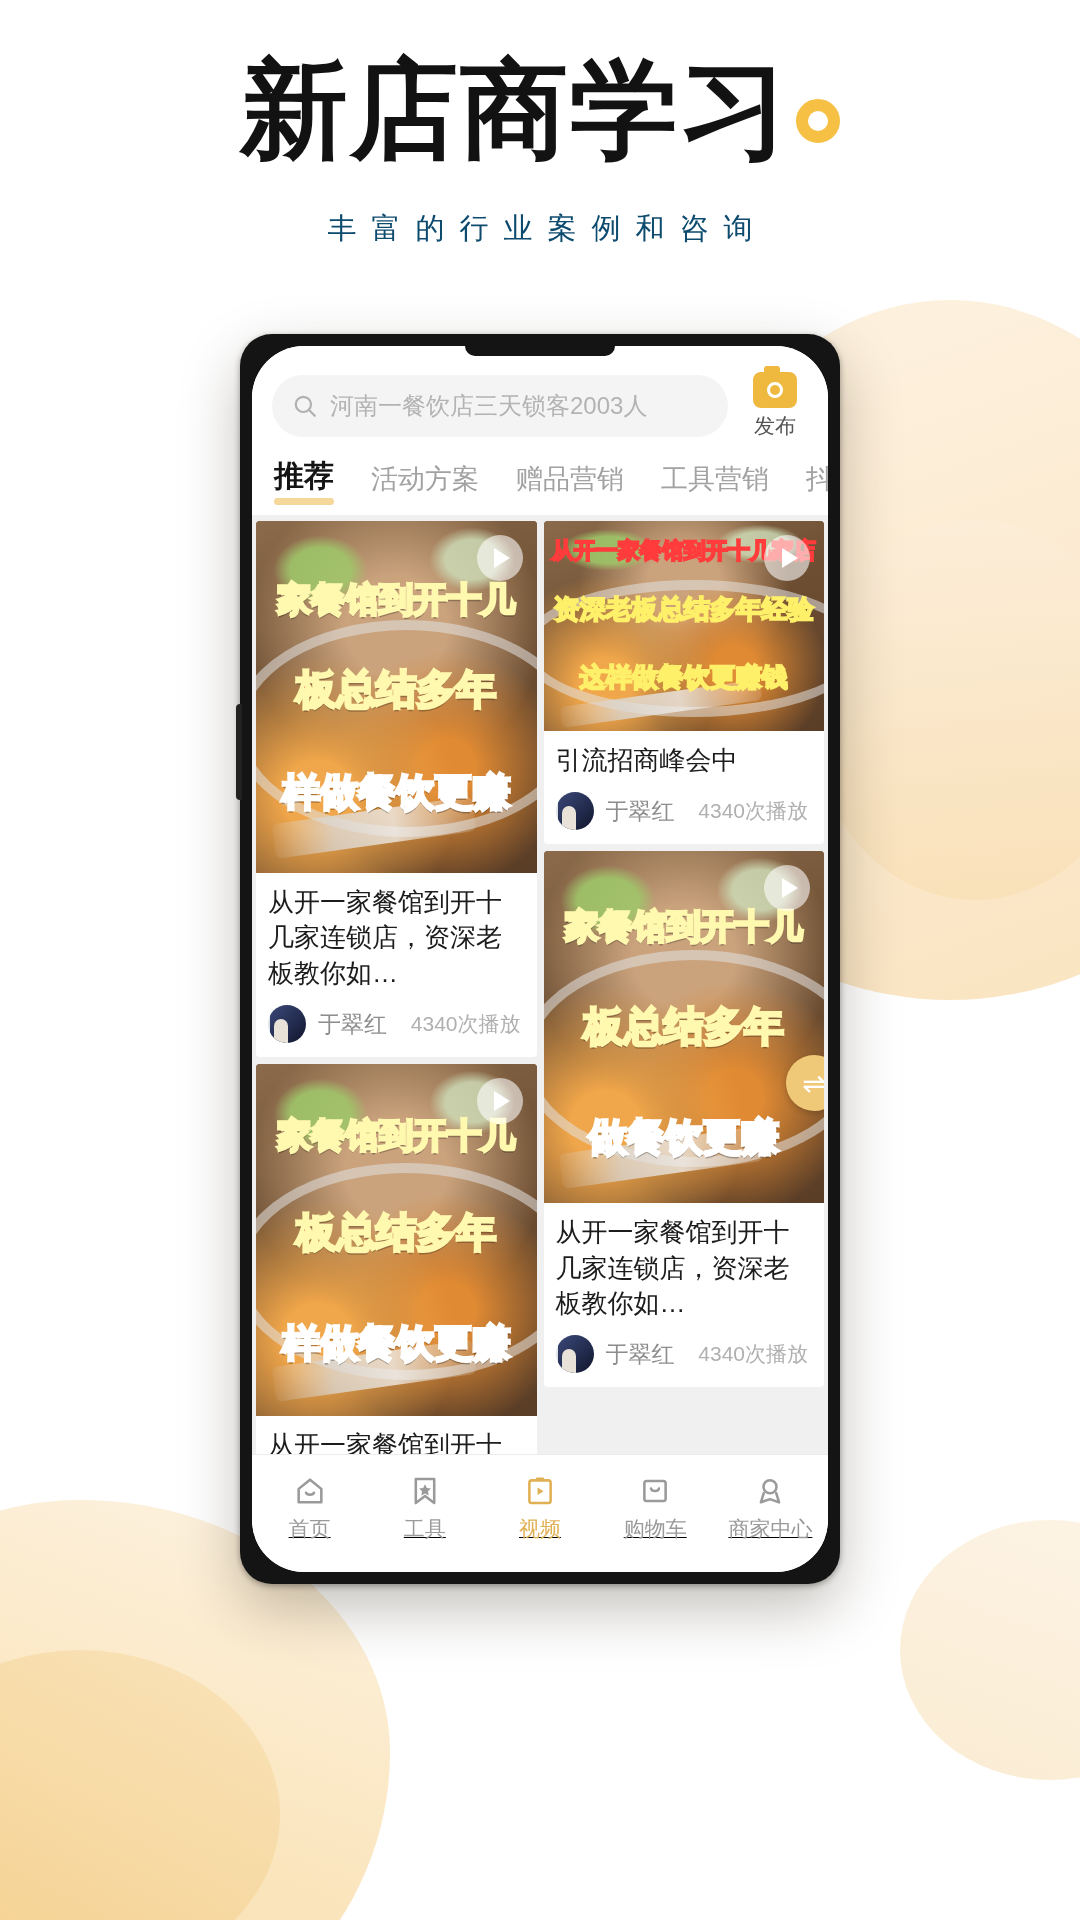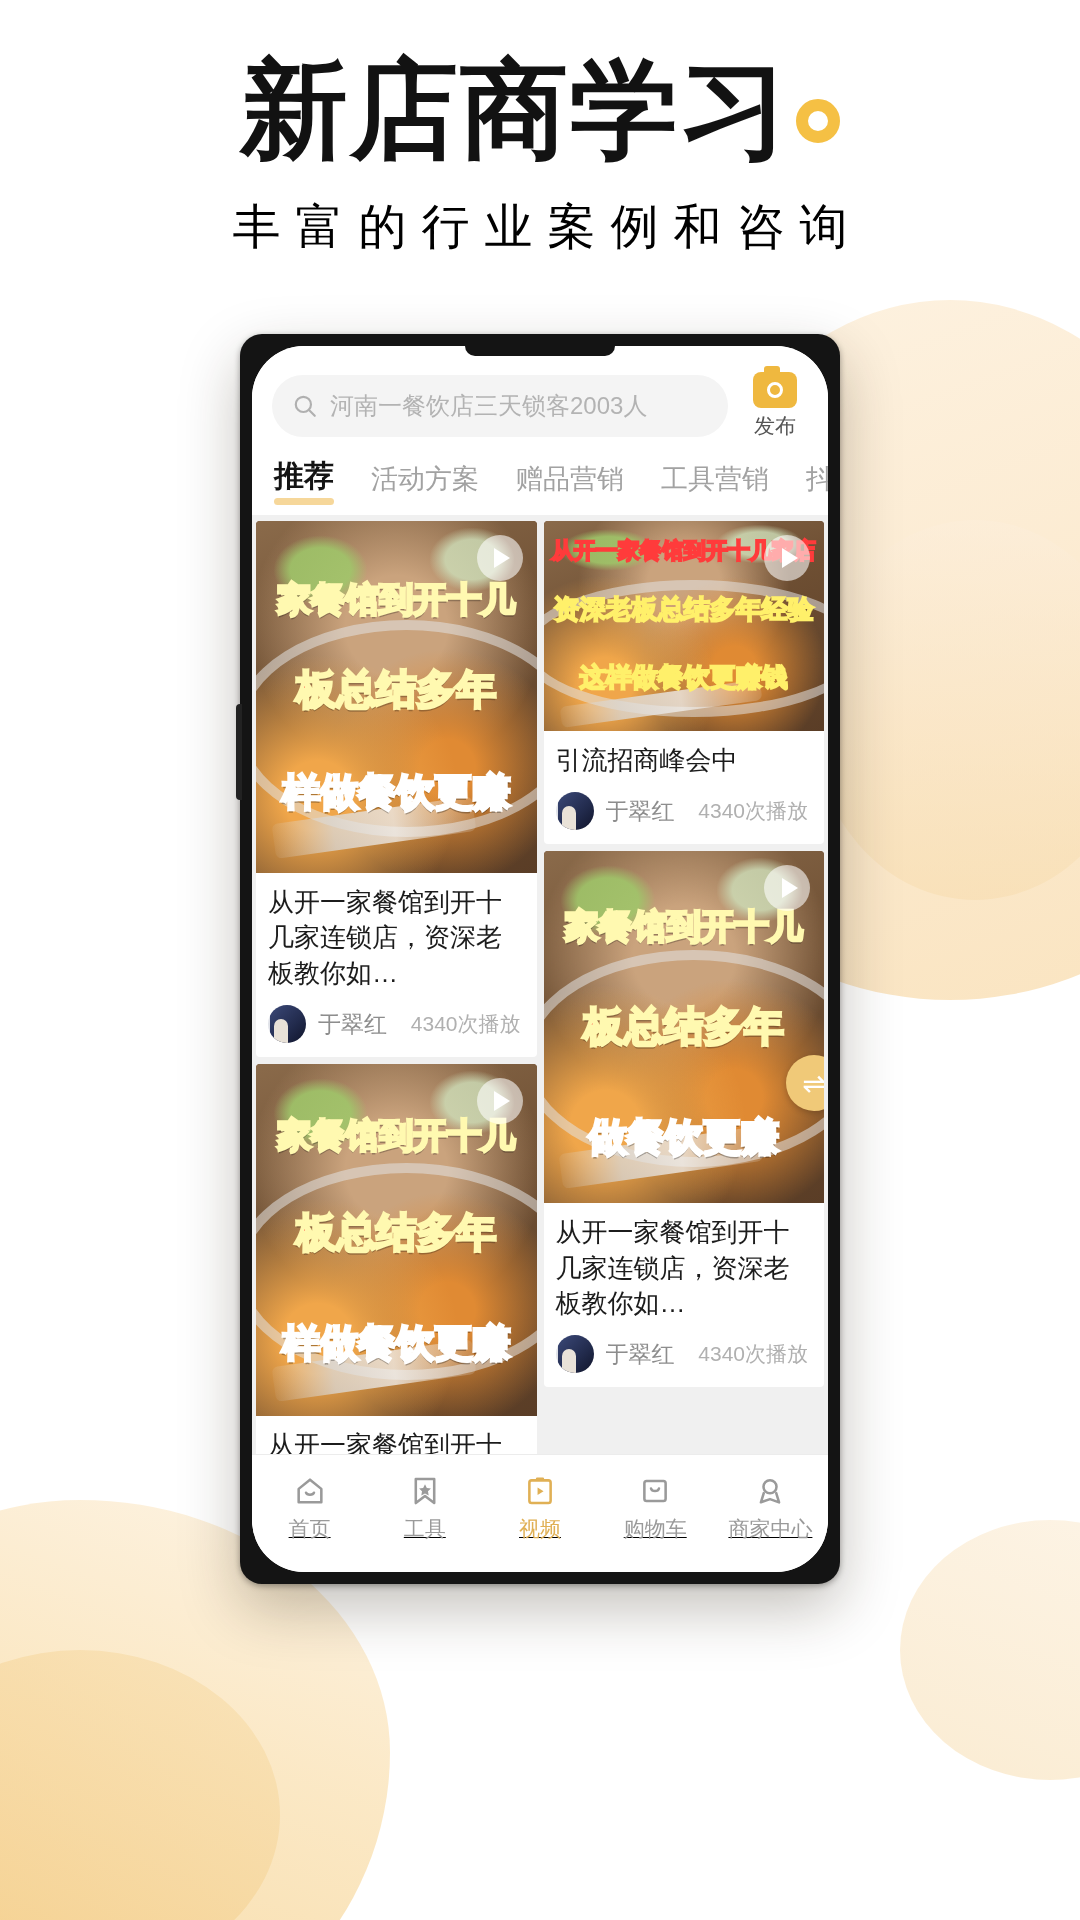--- a/index.html
+++ b/index.html
@@ -50,30 +50,30 @@
     font-size:108px;line-height:1.08;font-weight:bold;
     letter-spacing:2px;color:#121212;
     font-family:"DejaVu Sans","Liberation Sans",sans-serif;
   }
   .hero-title .dot{
     display:inline-block;width:44px;height:44px;border-radius:50%;
     border:12px solid #f5c044;box-sizing:border-box;
     vertical-align:baseline;margin-left:6px;position:relative;top:-4px;
   }
   .hero-sub{
-    margin-top:26px;font-size:48px;color:#000000;letter-spacing:15px;
+    margin-top:40px;font-size:29px;color:#0c4a6e;letter-spacing:15px;
     text-indent:15px;font-weight:400;
   }
 
   
   .phone{
     position:absolute;left:50%;transform:translateX(-50%);
     top:334px;width:600px;height:1250px;z-index:4;
     background:#141414;
-    border-radius:22px;
+    border-radius:32px;
     box-shadow:0 24px 60px rgba(40,30,10,.28), 0 2px 6px rgba(0,0,0,.35);
     padding:12px;box-sizing:border-box;
   }
   .phone:before{ 
     content:"";position:absolute;left:-4px;top:370px;width:6px;height:96px;
     background:#222;border-radius:4px 0 0 4px;
   }
   .phone-inner{
     position:relative;width:100%;height:100%;
     background:#ffffff;border-radius:52px;overflow:hidden;

